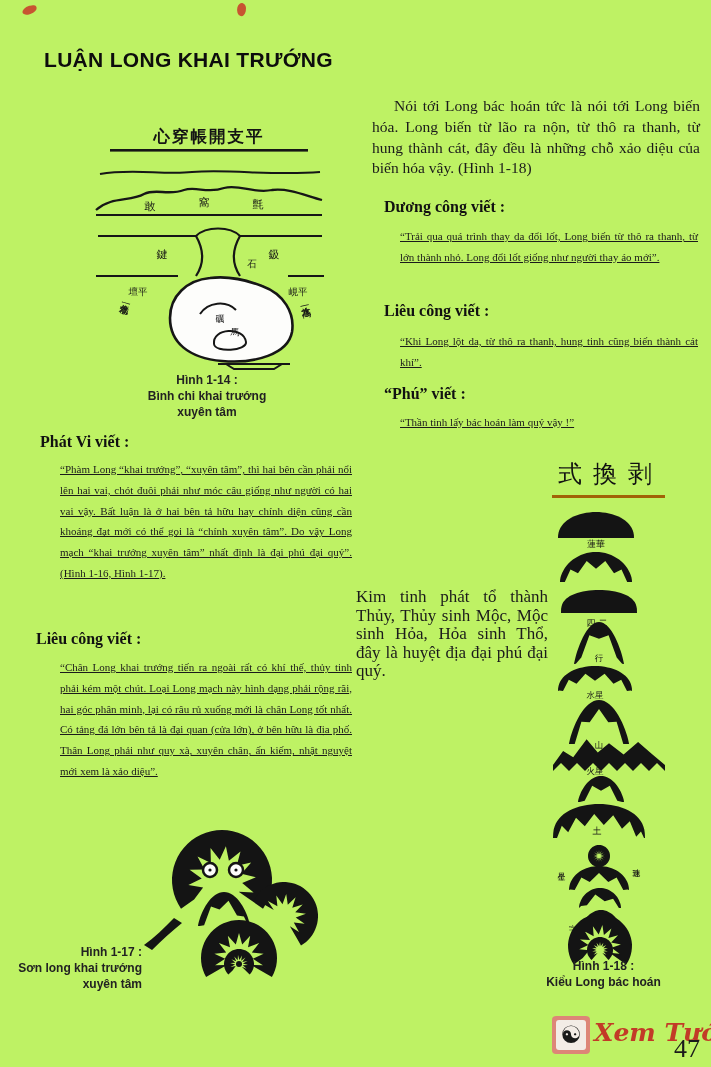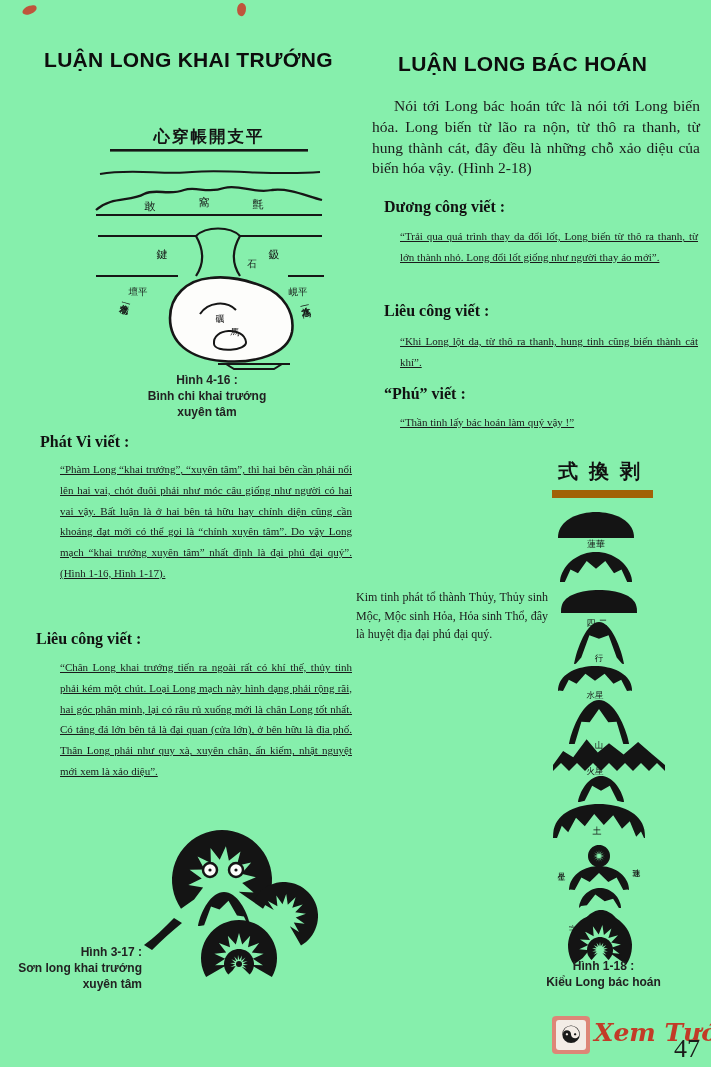--- a/index.html
+++ b/index.html
@@ -1,30 +1,30 @@
 <!DOCTYPE html>
 <html><head>
 <meta charset="utf-8">
 <style>
   html,body{margin:0;padding:0;background:#ffffff;}
-  .page{position:relative;width:711px;height:1067px;background:#86efac;overflow:hidden;
+  .page{position:relative;width:711px;height:1067px;background:#bef264;overflow:hidden;
         font-family:"Liberation Serif", serif;color:#161616;}
   .abs{position:absolute;}
   .heading{font-family:"Liberation Sans", sans-serif;font-weight:bold;font-size:21px;
            letter-spacing:0.3px;color:#0d0d0d;white-space:nowrap;}
   .body-text{font-size:15.5px;line-height:20.8px;text-align:justify;color:#1b1b1b;}
   .speaker{font-size:16px;font-weight:bold;color:#111;}
   .quote{font-size:11px;line-height:20.8px;text-align:justify;color:#1b1b1b;text-decoration:underline;}
   .caption{font-family:"Liberation Sans", sans-serif;font-weight:bold;font-size:12px;
            line-height:16px;text-align:center;color:#222;}
   .caption.right{text-align:right;}
   .cjk{font-family:"DejaVu Sans", sans-serif;color:#111;}
-  .cjk-heading{font-size:20px;font-weight:bold;letter-spacing:11px;
-               border-bottom:8px solid #a16207;padding:0 2px 5px 6px;}
-  .side-note{font-size:12px;line-height:18.5px;text-align:justify;color:#1b1b1b;}
+  .cjk-heading{font-size:24px;font-weight:normal;letter-spacing:11px;
+               border-bottom:3px solid #a16207;padding:0 2px 5px 6px;}
+  .side-note{font-size:17px;line-height:18.5px;text-align:justify;color:#1b1b1b;}
   .red-mark{background:#c93a28;opacity:.85;}
   .wm-logo{width:38px;height:38px;background:#dd8677;border-radius:4px;
            display:flex;align-items:center;justify-content:center;}
   .wm-logo-inner{width:30px;height:30px;background:#f3ece6;border-radius:3px;
            display:flex;align-items:center;justify-content:center;
            font-family:"DejaVu Sans", sans-serif;font-size:24px;color:#1a1a1a;line-height:1;}
   .wm-text{font-family:"DejaVu Serif", serif;font-style:italic;font-weight:bold;
            font-size:25px;color:#c23b27;white-space:nowrap;}
   .page-num{font-size:26px;color:#1a1a1a;}
   svg{display:block;}
@@ -62,21 +62,21 @@
     <path d="M108,196 C116,184 134,182 144,192" fill="none" stroke="#161616" stroke-width="2"></path>
     <path d="M122,226 C120,210 152,208 154,224 C155,233 123,235 122,226 Z" fill="none" stroke="#161616" stroke-width="2"></path>
     <text x="128" y="204" text-anchor="middle" font-size="9">礪</text>
     <text x="143" y="217" text-anchor="middle" font-size="9">馬</text>
     <text x="0" y="0" font-size="9.5" style="writing-mode:vertical-rl;" transform="translate(36,180) rotate(16)">低一寸為水</text>
     <text x="0" y="0" font-size="9.5" style="writing-mode:vertical-rl;" transform="translate(212,182) rotate(-12)">高一寸為水</text>
     <path d="M126,246 H198 M134,246 L142,251 L182,251 L190,246" stroke="#161616" stroke-width="2" fill="none"></path>
   </svg>
 
   <div class="abs caption" style="left:92px;top:372px;width:230px;">
-    <div>Hình 4-16 :</div>
+    <div>Hình 1-14 :</div>
     <div>Bình chi khai trướng</div>
     <div>xuyên tâm</div>
   </div>
 
   <div class="abs speaker" style="left:40px;top:433px;">Phát Vi viết :</div>
 
   <div class="abs quote" style="left:60px;top:459px;width:292px;">“Phàm Long “khai trướng”, “xuyên tâm”, thì hai bên cần phải nổi lên hai vai, chót đuôi phải như móc câu giống như người có hai vai vậy. Bất luận là ở hai bên tả hữu hay chính diện cũng cần khoáng đạt mới có thể gọi là “chính xuyên tâm”. Do vậy Long mạch “khai trướng xuyên tâm” nhất định là đại phú đại quý”. (Hình 1-16, Hình 1-17).</div>
 
   <div class="abs speaker" style="left:36px;top:630px;">Liêu công viết :</div>
 
@@ -90,28 +90,27 @@
     <circle cx="74" cy="42" r="1.6" fill="#141414"></circle>
     <circle cx="100" cy="42" r="1.6" fill="#141414"></circle>
     <path fill="#141414" d="M165 117.4L167.6 115.8L170.1 113.9L172.4 111.7L174.4 109.4L176.3 106.9L177.9 104.2L179.2 101.4L180.3 98.5L181.2 95.5L181.7 92.4L182 89.3L182 86.2L181.6 83.1L181.1 80.1L180.2 77.1L179.1 74.2L177.7 71.4L176 68.7L174.1 66.3L172 64L169.7 61.9L167.3 60L164.6 58.3L161.8 56.9L158.9 55.8L155.9 54.9L152.9 54.4L149.8 54L146.7 54L143.6 54.3L140.5 54.8L137.5 55.7L134.6 56.8L131.8 58.1L129.1 59.7L126.6 61.6L124.3 63.6L122.1 65.9L120.2 68.4L118.6 71L137.8 82.1L131.9 73L141.4 78.2L140.3 67.4L146.5 76.3L150.2 66.1L151.8 76.8L159.6 69.3L156.3 79.7L166.7 76.4L159.2 84.2L169.9 85.8L159.7 89.5L168.6 95.7L157.8 94.6L163 104.1L153.9 98.2Z"></path>
     <path fill="#141414" d="M0 34L0.1 33.1L0.4 31.5L0.9 29.5L1.6 27.2L2.4 24.7L3.5 22L4.7 19.2L6.1 16.5L7.6 13.8L9.3 11.2L11.1 8.8L13 6.6L15 4.7L17.1 3L19.3 1.7L21.5 0.8L23.7 0.2L26 0L28.3 0.2L30.5 0.8L32.7 1.7L34.9 3L37 4.7L39 6.6L40.9 8.8L42.7 11.2L44.4 13.8L45.9 16.5L47.3 19.2L48.5 22L49.6 24.7L50.4 27.2L51.1 29.5L51.6 31.5L51.9 33.1L52 34L52 34L50.4 34L45.9 24.5L39 23.4L30.5 8.8L21.5 17.6L13 14.6L6.1 33.3L1.6 34L0 34Z" transform="translate(62,64)"></path>
     <path fill="#141414" d="M135.9 149L137.7 145.5L139.1 141.7L140.2 137.9L140.8 134L141 130L140.8 126L140.2 122.1L139.1 118.3L137.7 114.5L135.9 111L133.7 107.7L131.2 104.6L128.4 101.8L125.3 99.3L122 97.1L118.5 95.3L114.7 93.9L110.9 92.8L107 92.2L103 92L99 92.2L95.1 92.8L91.3 93.9L87.5 95.3L84 97.1L80.7 99.3L77.6 101.8L74.8 104.6L72.3 107.7L70.1 111L68.3 114.5L66.9 118.3L65.8 122.1L65.2 126L65 130L65.2 134L65.8 137.9L66.9 141.7L68.3 145.5L70.1 149L90.9 137L79.1 137.2L89.1 130.8L78.4 125.7L90.2 124.5L82.9 115.1L94 119.3L91.8 107.7L99.8 116.4L103 105L106.2 116.4L114.2 107.7L112 119.3L123.1 115.1L115.8 124.5L127.6 125.7L116.9 130.8L126.9 137.2L115.1 137Z"></path>
     <path fill="#141414" d="M113.6 146.6L114.8 145.3L115.8 143.8L116.6 142.3L117.3 140.6L117.7 138.9L118 137.2L118 135.4L117.8 133.7L117.4 131.9L116.9 130.3L116.1 128.7L115.1 127.2L114 125.8L112.7 124.6L111.3 123.5L109.8 122.6L108.2 121.9L106.5 121.4L104.8 121.1L103 121L101.2 121.1L99.5 121.4L97.8 121.9L96.2 122.6L94.7 123.5L93.3 124.6L92 125.8L90.9 127.2L89.9 128.7L89.1 130.3L88.6 131.9L88.2 133.7L88 135.4L88 137.2L88.3 138.9L88.7 140.6L89.4 142.3L90.2 143.8L91.2 145.3L92.4 146.6L96.6 142.4L99.7 138.1L94.5 139L99.1 136.4L94.1 135L99.3 134.7L95.4 131.2L100.2 133.2L98.2 128.4L101.7 132.3L102 127.1L103.4 132.1L106 127.5L105.1 132.7L109.4 129.6L106.3 133.9L111.5 133L106.9 135.6L111.9 137L106.7 137.3L110.6 140.8L105.8 138.8Z"></path>
     <circle cx="103" cy="136" r="3" fill="#141414"></circle>
   </svg>
 
   <div class="abs caption right" style="left:10px;top:944px;width:132px;">
-    <div>Hình 3-17 :</div>
+    <div>Hình 1-17 :</div>
     <div>Sơn long khai trướng</div>
     <div>xuyên tâm</div>
   </div>
 
-  <div class="abs heading" style="left:398px;top:52px;">LUẬN LONG BÁC HOÁN</div>
 
-  <div class="abs body-text" style="left:372px;top:96px;width:328px;text-indent:22px;">Nói tới Long bác hoán tức là nói tới Long biến hóa. Long biến từ lão ra nộn, từ thô ra thanh, từ hung thành cát, đây đều là những chỗ xảo diệu của biến hóa vậy. (Hình 2-18)</div>
+  <div class="abs body-text" style="left:372px;top:96px;width:328px;text-indent:22px;">Nói tới Long bác hoán tức là nói tới Long biến hóa. Long biến từ lão ra nộn, từ thô ra thanh, từ hung thành cát, đây đều là những chỗ xảo diệu của biến hóa vậy. (Hình 1-18)</div>
 
   <div class="abs speaker" style="left:384px;top:198px;">Dương công viết :</div>
 
   <div class="abs quote" style="left:400px;top:226px;width:298px;">“Trải qua quá trình thay da đổi lốt, Long biến từ thô ra thanh, từ lớn thành nhỏ. Long đổi lốt giống như người thay áo mới”.</div>
 
   <div class="abs speaker" style="left:384px;top:302px;">Liêu công viết :</div>
 
   <div class="abs quote" style="left:400px;top:331px;width:298px;">“Khi Long lột da, từ thô ra thanh, hung tinh cũng biến thành cát khí”.</div>
 
   <div class="abs speaker" style="left:384px;top:385px;">“Phú” viết :</div>

